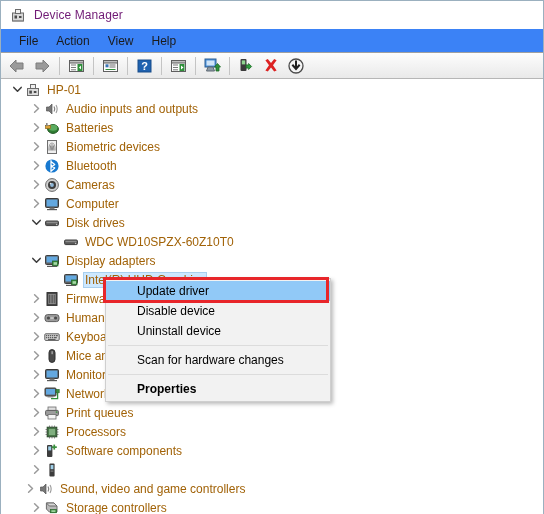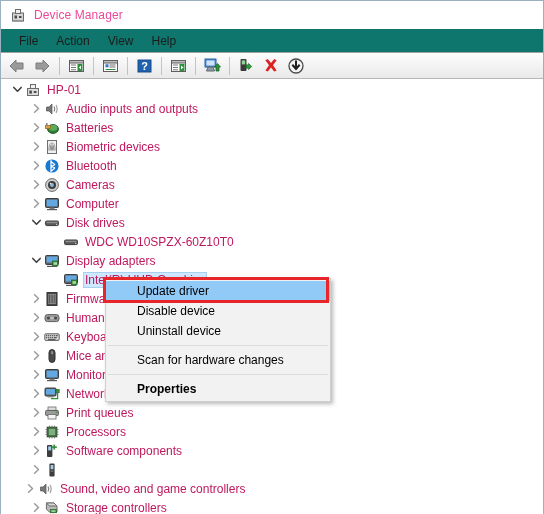--- a/index.html
+++ b/index.html
@@ -31,29 +31,29 @@
     position: relative;
   }
   #title-icon {
     width: 16px; height: 16px;
     margin-right: 8px;
     position: relative;
     flex: 0 0 auto;
   }
   #title-text {
     font-size: 12px;
-    color: #ec4899;
+    color: #701a75;
     letter-spacing: .1px;
     white-space: nowrap;
   }
 
   
   #menubar {
     height: 24px;
-    background: #0f766e;
+    background: #3b82f6;
     display: flex;
     align-items: center;
     padding-left: 9px;
     border-bottom: 1px solid #a0a0a0;
   }
   .menu-item {
     font-size: 12px;
     color: #1b1b1b;
     padding: 2px 9px;
     cursor: default;
@@ -94,21 +94,21 @@
     overflow: hidden;
   }
   .row {
     position: relative;
     height: 19px;
     display: flex;
     align-items: center;
     white-space: nowrap;
     cursor: default;
     font-size: 12px;
-    color: #be185d;
+    color: #a16207;
   }
   .twisty {
     width: 16px; height: 16px;
     display: flex; align-items: center; justify-content: center;
     flex: 0 0 auto;
   }
   .twisty svg { display: block; }
   .ricon {
     width: 16px; height: 16px;
     margin-right: 5px;

